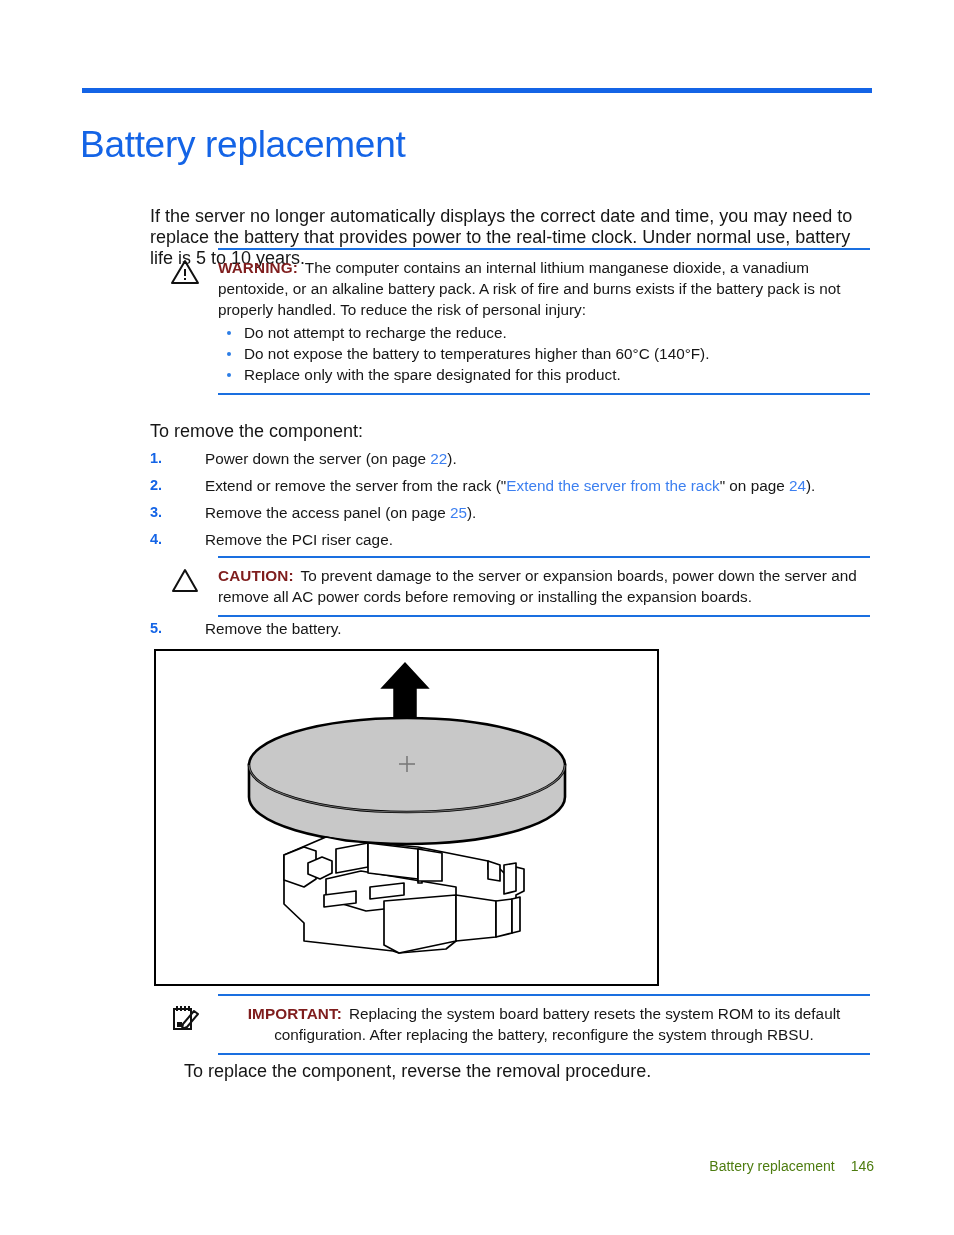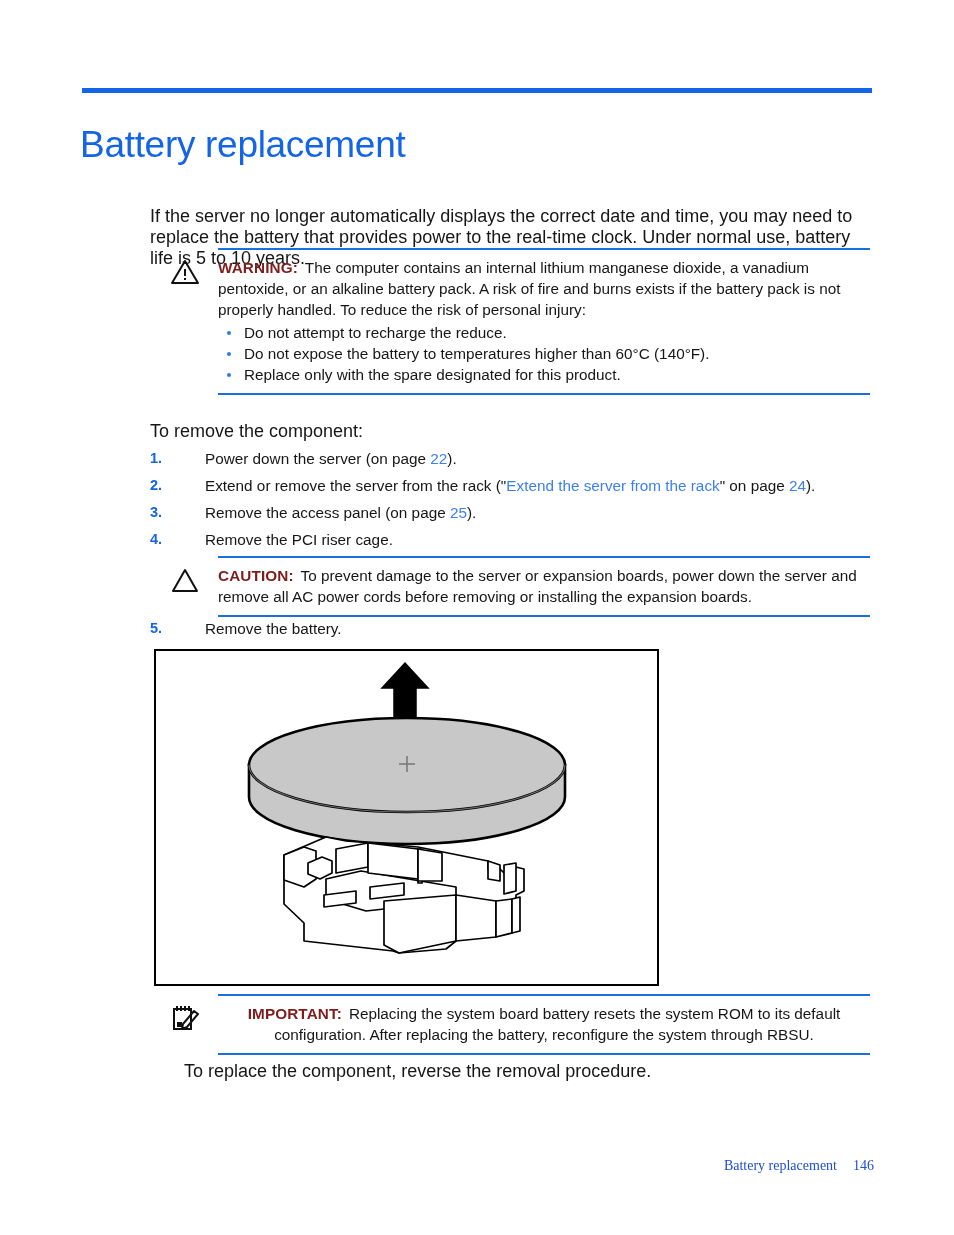--- a/index.html
+++ b/index.html
@@ -168,22 +168,21 @@
   .figure-box svg { display: block; }
 
   
   .footer {
     position: absolute;
     left: 0;
     top: 1158px;
     width: 874px;
     text-align: right;
     font-size: 14px;
-    color: #1d4ed8;
-    font-family: Liberation Serif, serif;
+    color: #4d7c0f;
   }
   .footer-page {
     display: inline-block;
     margin-left: 16px;
   }
 </style>
 </head>
 <body>
 
 <div class="page">

